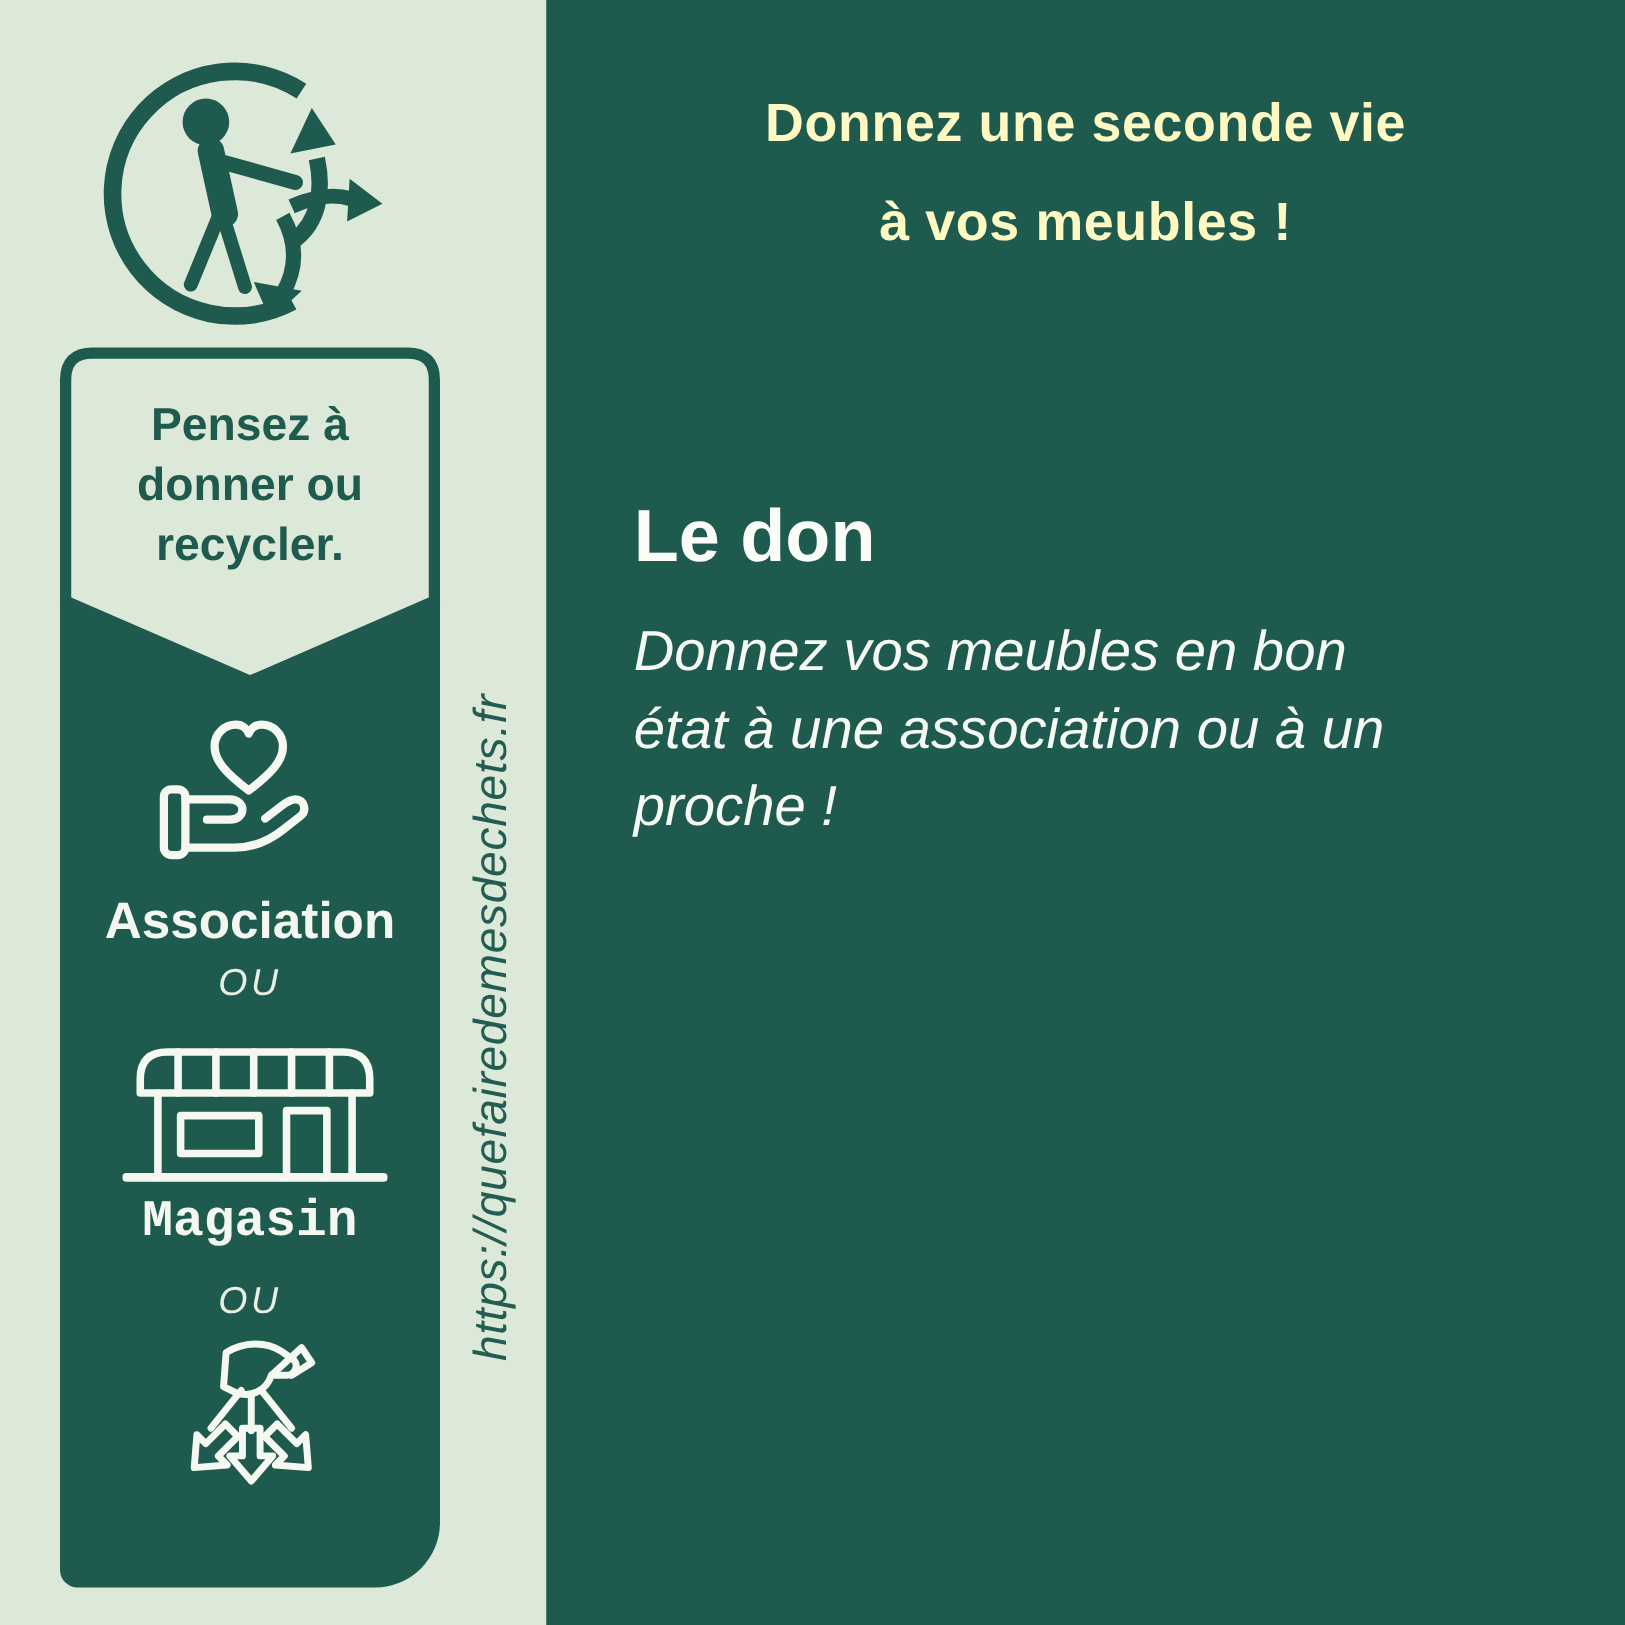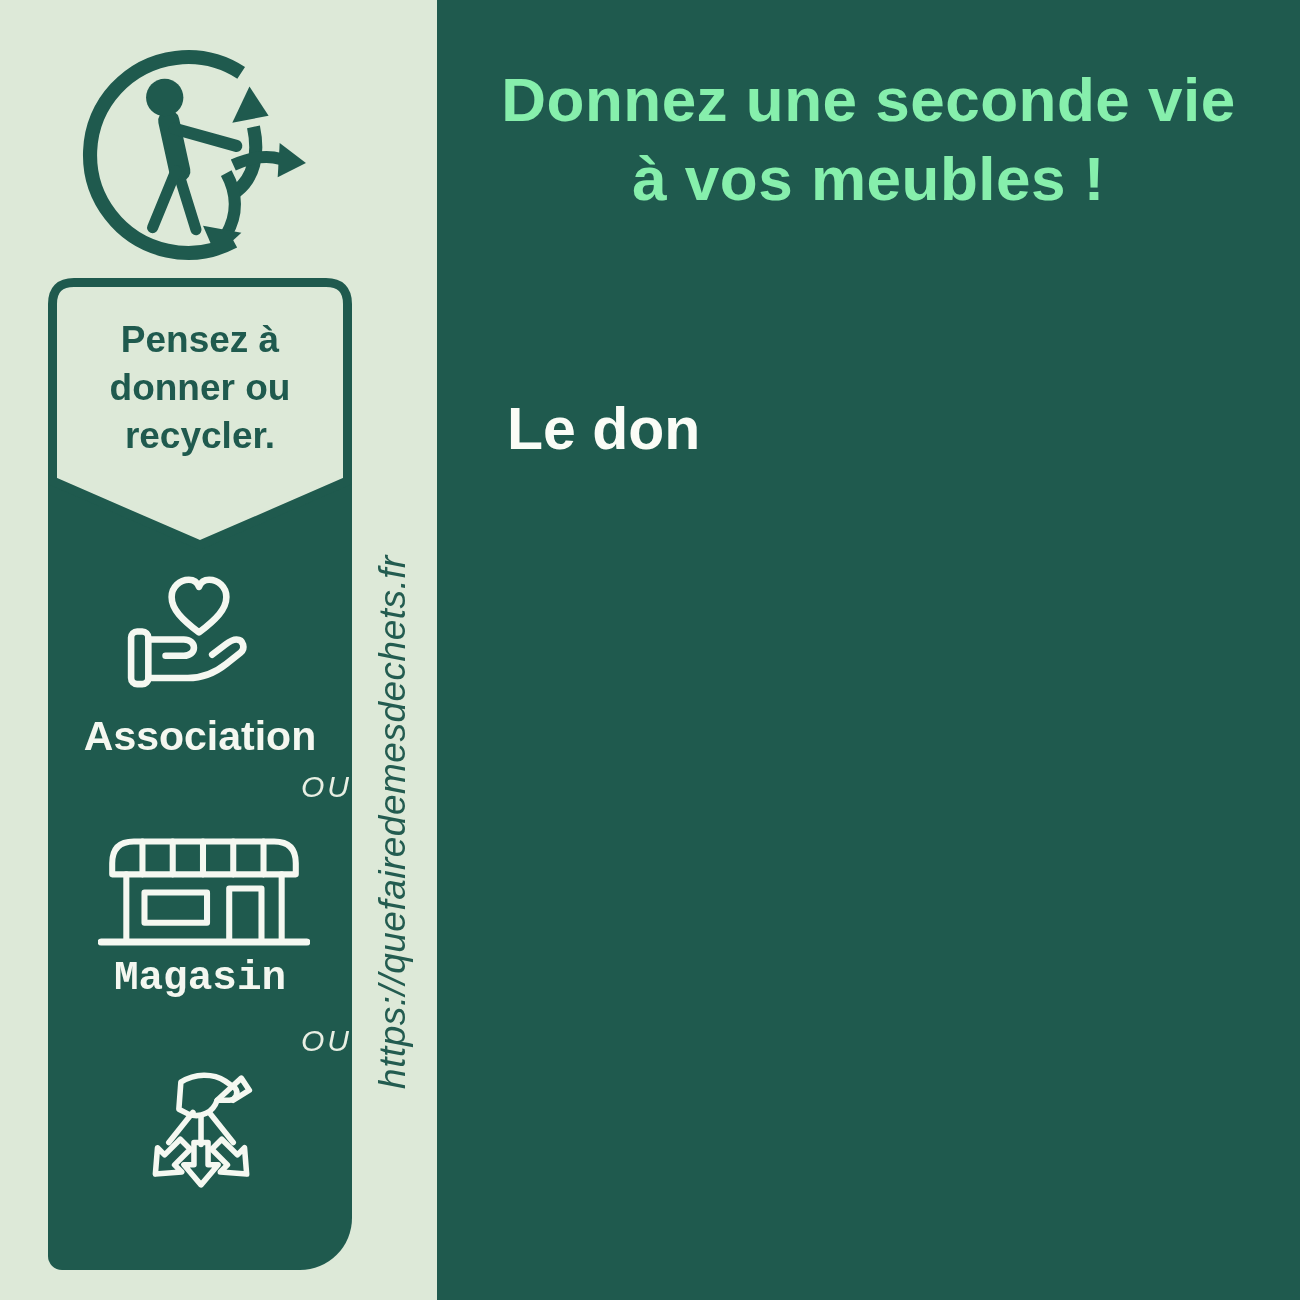--- a/index.html
+++ b/index.html
@@ -4,21 +4,21 @@
 <style>
   html,body{margin:0;padding:0;background:#dde9d8;}
   .canvas{
     position:relative;width:1300px;height:1300px;overflow:hidden;
     font-family:"Liberation Sans",sans-serif;background:#dde9d8;
   }
   
   .right-panel{position:absolute;left:437px;top:0;width:863px;height:1300px;background:#1f5a4e;}
   .main-title{
     position:absolute;left:0;top:60px;width:100%;
-    text-align:center;color:#86efac;font-weight:bold;font-size:62px;line-height:79px;
+    text-align:center;color:#fef9c3;font-weight:bold;font-size:43px;line-height:79px;
     white-space:pre-line;letter-spacing:.5px;
   }
   .section{position:absolute;left:70px;width:745px;color:#fafcf6;}
   .section-don{top:404px;}
   .section-recyclage{top:834px;}
   .section-heading{font-weight:bold;font-size:59px;line-height:50px;margin:0 0 36px 0;}
   .section-body{
     font-style:italic;font-size:45px;line-height:62px;margin:0;
     white-space:pre-line;color:#f6f9f2;
   }
@@ -39,21 +39,21 @@
   .icon-store{left:98px;top:832px;width:212px;height:116px;}
   .icon-sort{left:128px;top:1066px;width:142px;height:136px;}
   .col-label{
     position:absolute;left:48px;width:304px;text-align:center;
     color:#f4f7f0;font-weight:bold;font-size:41px;line-height:44px;
   }
   .label-association{top:714px;}
   .label-magasin{top:956px;font-family:Liberation Mono, monospace;}
   .label-decheterie{top:1204px;}
   .col-sep{
-    position:absolute;left:48px;width:304px;text-align:right;
+    position:absolute;left:48px;width:304px;text-align:center;
     color:#e8efe3;font-style:italic;font-size:30px;letter-spacing:3px;
   }
   .sep-1{top:770px;}
   .sep-2{top:1024px;}
   .vertical-url{
     position:absolute;left:393px;top:822px;white-space:nowrap;
     transform:translate(-50%,-50%) rotate(-90deg);
     color:#235c50;font-style:italic;font-size:37px;letter-spacing:.5px;
   }
 </style>
@@ -135,19 +135,22 @@
 
     <div class="vertical-url">https://quefairedemesdechets.fr</div>
   </div>
 
   <div class="right-panel">
     <div class="main-title">Donnez une seconde vie
 à vos meubles !</div>
 
     <div class="section section-don">
       <h2 class="section-heading">Le don</h2>
+      <p class="section-body">Donnez vos meubles en bon
+état à une association ou à un
+proche !</p>
     </div>
 
     <div class="section section-recyclage">
     </div>
   </div>
 
 </div>
 
 </body></html>

